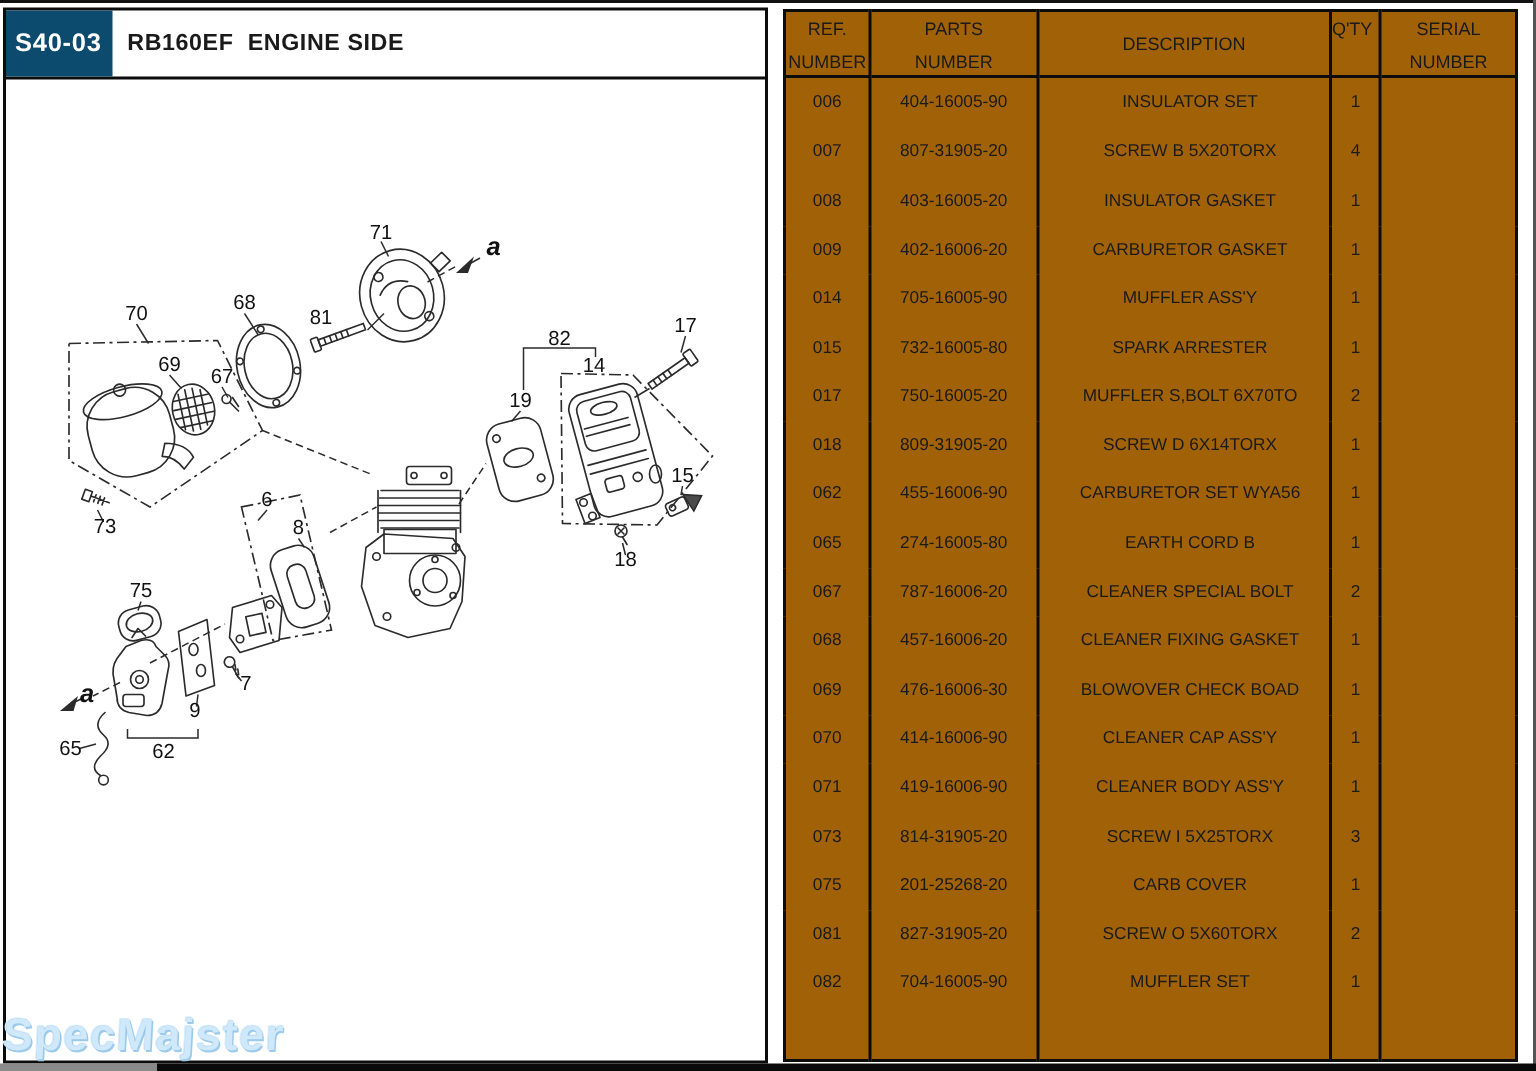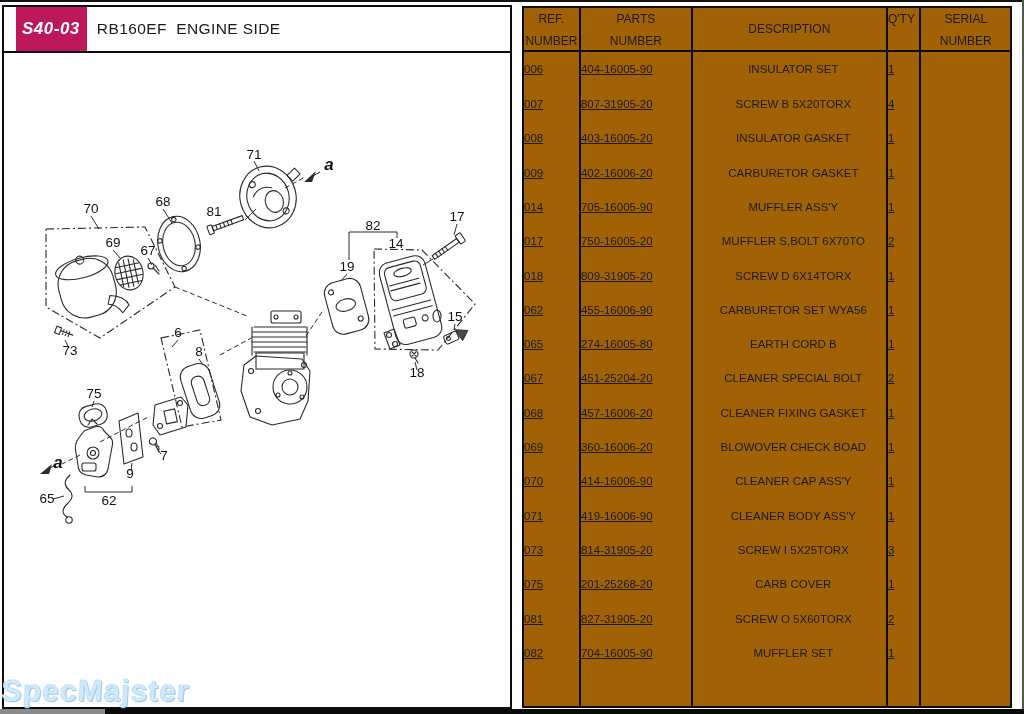--- a/index.html
+++ b/index.html
@@ -7,23 +7,23 @@
         font-family:"Liberation Sans",sans-serif;color:#1a1a1a;}
   .page-top-edge{position:absolute;top:0;left:0;width:100%;height:2px;background:#111;}
   .page-right-edge{position:absolute;top:0;right:0;width:2px;height:100%;background:#555;}
   .page-bottom-bar{position:absolute;left:0;bottom:0;width:100%;height:5px;
         background:linear-gradient(to right,#8a8a8a 0 105px,#0a0a0a 105px);}
 
   
   .left-panel{position:absolute;left:2px;top:5px;width:510px;height:704px;
         border:2px solid #0c0c0c;box-sizing:border-box;background:#fff;}
   .panel-header{height:44px;border-bottom:2px solid #0c0c0c;display:flex;align-items:stretch;}
-  .section-code{background:#be185d;color:#fff;font-weight:bold;font-style:italic;
-        font-size:17px;display:flex;align-items:center;padding:0 7px 0 6px;letter-spacing:.5px;margin-left:12px;}
-  .page-title{font-weight:normal;font-size:15.5px;display:flex;align-items:center;
+  .section-code{background:#0c4a6e;color:#fff;font-weight:bold;
+        font-size:17px;display:flex;align-items:center;padding:0 7px 0 6px;letter-spacing:.5px;}
+  .page-title{font-weight:bold;font-size:15.5px;display:flex;align-items:center;
         padding-left:10px;letter-spacing:.4px;white-space:pre;}
   .diagram-wrap{position:absolute;left:0;top:46px;right:0;bottom:0;border-radius:15px;}
   svg.diagram{display:block;width:506px;height:654px;}
   svg.diagram *{vector-effect:non-scaling-stroke;}
   .ln{stroke:#2b2b2b;stroke-width:1.1;fill:none;stroke-linecap:round;stroke-linejoin:round;}
   .ld{stroke:#2b2b2b;stroke-width:1;fill:none;}
   .dsh{stroke:#2b2b2b;stroke-width:1;fill:none;stroke-dasharray:5 3;}
   .dbx{stroke:#2b2b2b;stroke-width:1.1;fill:none;stroke-dasharray:8 3 2 3;}
   .fl{fill:#2b2b2b;stroke:none;}
   .fl2{fill:#4a4a4a;stroke:#2b2b2b;stroke-width:1;}
@@ -42,21 +42,21 @@
   .parts-table td{border-left:2px solid #0c0c0c;padding:0;overflow:hidden;
         white-space:nowrap;vertical-align:middle;}
   .parts-table td:first-child{border-left:none;}
   .parts-table thead td{border-bottom:2px solid #0c0c0c;height:42px;font-size:12px;}
   .hdr-stack{display:flex;flex-direction:column;justify-content:space-between;
         height:36px;padding:3px 0 2px;text-align:center;}
   .hdr-mid{text-align:center;}
   .hdr-top{text-align:left;vertical-align:top;padding-top:4px;height:100%;
         display:block;}
   .parts-table tbody td{height:17px;line-height:17px;}
-  .td-ref,.td-qty,.td-part{text-align:left;text-decoration:underline;}
+  .td-ref,.td-qty,.td-part{text-align:center;}
   .td-desc{text-align:center;padding-left:8px !important;}
   .filler-row td{height:auto;}
 </style>
 </head>
 <body>
 
 <div class="page">
   <div class="page-top-edge"></div>
   <div class="page-right-edge"></div>
 
@@ -363,20 +363,27 @@
           <td class="td-serial"></td>
         </tr>
         <tr>
           <td class="td-ref">014</td>
           <td class="td-part">705-16005-90</td>
           <td class="td-desc">MUFFLER ASS'Y</td>
           <td class="td-qty">1</td>
           <td class="td-serial"></td>
         </tr>
         <tr>
+          <td class="td-ref">015</td>
+          <td class="td-part">732-16005-80</td>
+          <td class="td-desc">SPARK ARRESTER</td>
+          <td class="td-qty">1</td>
+          <td class="td-serial"></td>
+        </tr>
+        <tr>
           <td class="td-ref">017</td>
           <td class="td-part">750-16005-20</td>
           <td class="td-desc">MUFFLER S,BOLT 6X70TO</td>
           <td class="td-qty">2</td>
           <td class="td-serial"></td>
         </tr>
         <tr>
           <td class="td-ref">018</td>
           <td class="td-part">809-31905-20</td>
           <td class="td-desc">SCREW D 6X14TORX</td>
@@ -392,35 +399,35 @@
         </tr>
         <tr>
           <td class="td-ref">065</td>
           <td class="td-part">274-16005-80</td>
           <td class="td-desc">EARTH CORD B</td>
           <td class="td-qty">1</td>
           <td class="td-serial"></td>
         </tr>
         <tr>
           <td class="td-ref">067</td>
-          <td class="td-part">451-25204-20</td>
+          <td class="td-part">787-16006-20</td>
           <td class="td-desc">CLEANER SPECIAL BOLT</td>
           <td class="td-qty">2</td>
           <td class="td-serial"></td>
         </tr>
         <tr>
           <td class="td-ref">068</td>
           <td class="td-part">457-16006-20</td>
           <td class="td-desc">CLEANER FIXING GASKET</td>
           <td class="td-qty">1</td>
           <td class="td-serial"></td>
         </tr>
         <tr>
           <td class="td-ref">069</td>
-          <td class="td-part">360-16006-20</td>
+          <td class="td-part">476-16006-30</td>
           <td class="td-desc">BLOWOVER CHECK BOAD</td>
           <td class="td-qty">1</td>
           <td class="td-serial"></td>
         </tr>
         <tr>
           <td class="td-ref">070</td>
           <td class="td-part">414-16006-90</td>
           <td class="td-desc">CLEANER CAP ASS'Y</td>
           <td class="td-qty">1</td>
           <td class="td-serial"></td>

